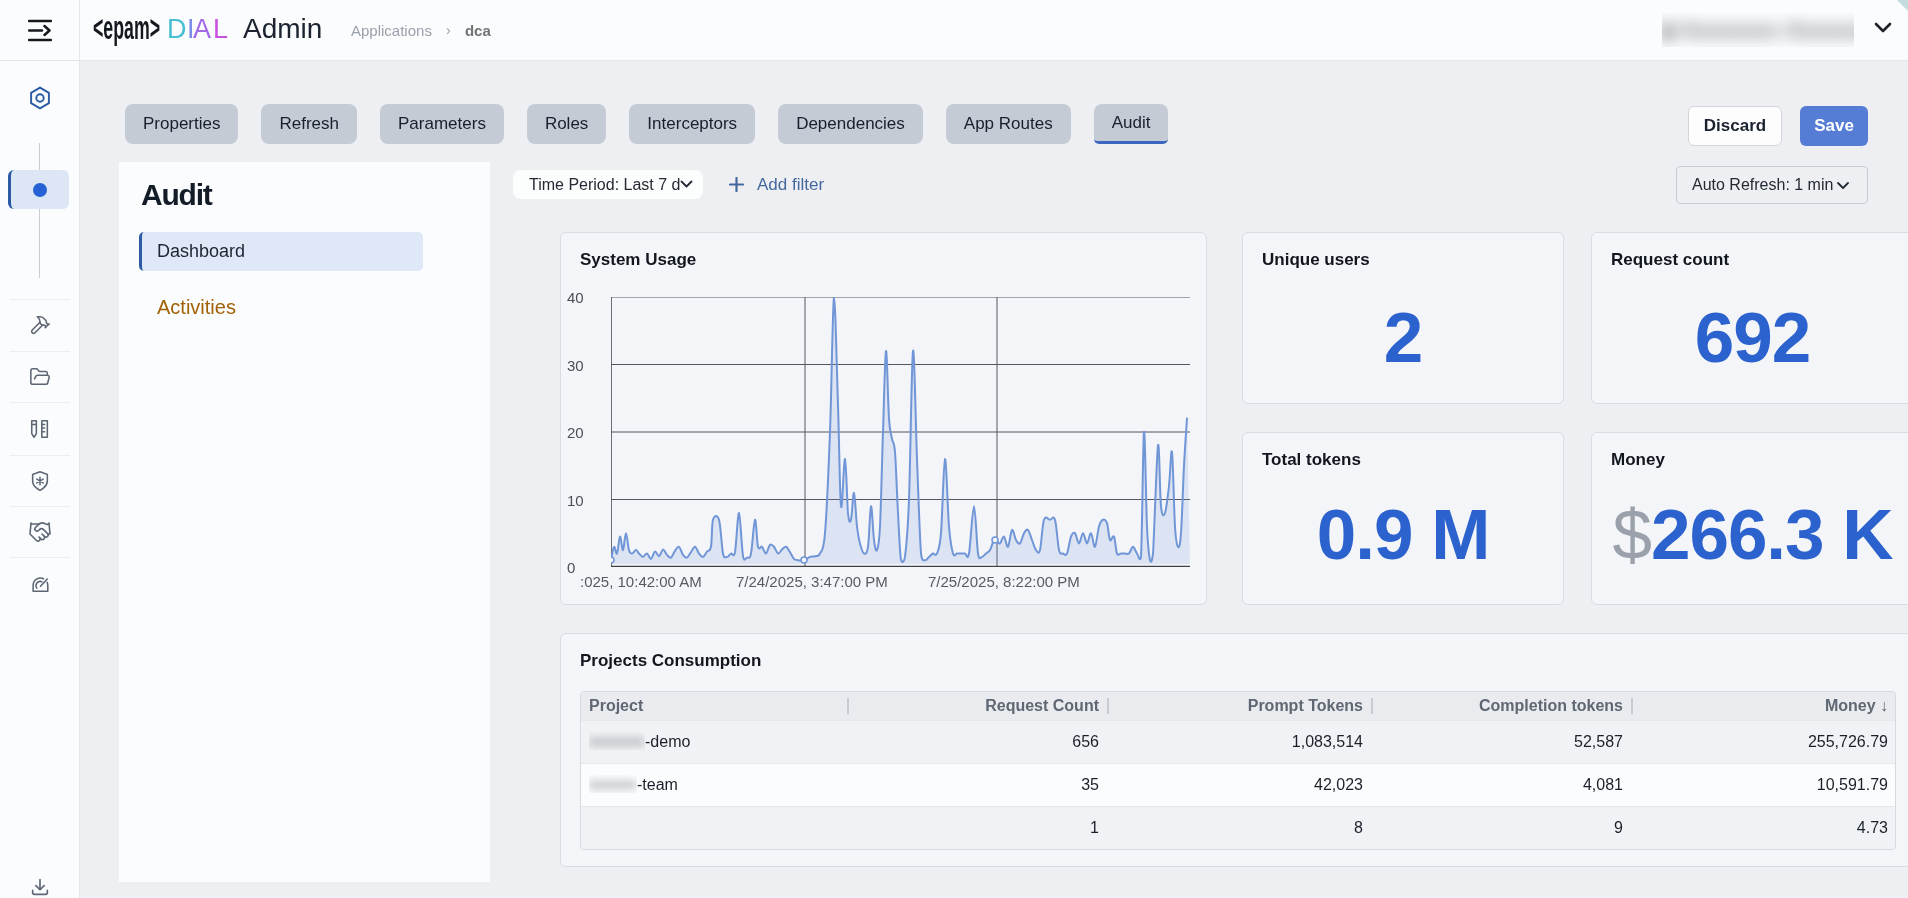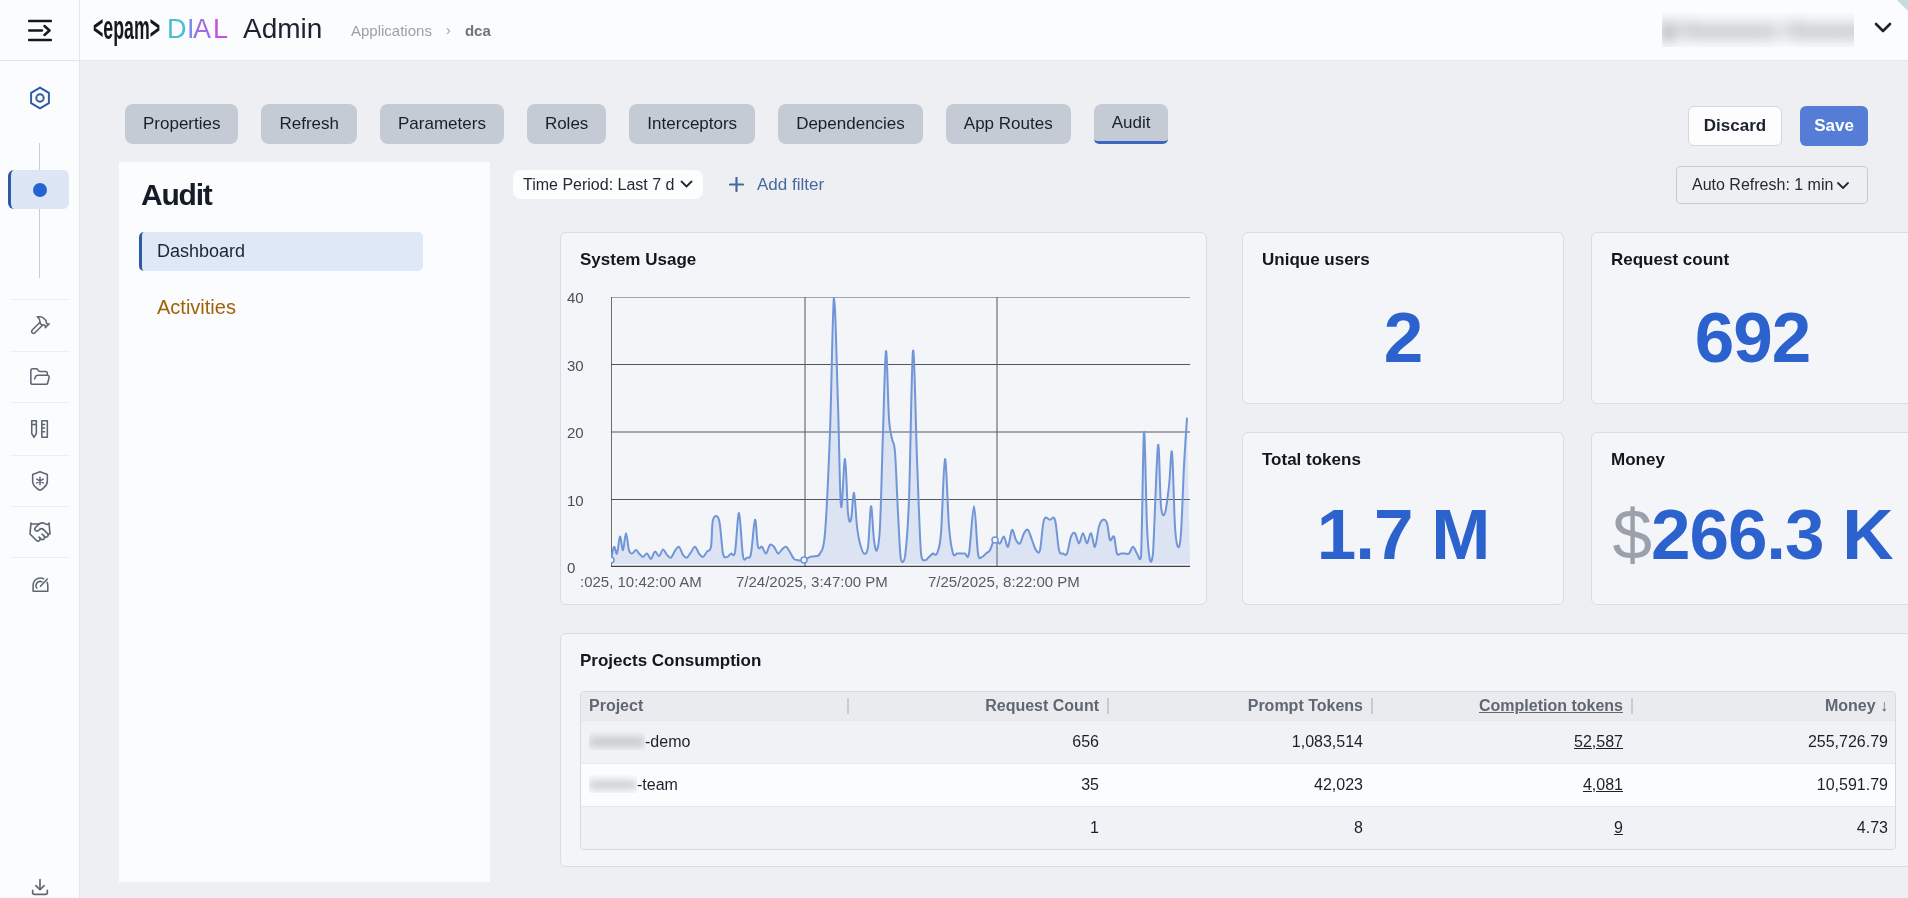--- a/index.html
+++ b/index.html
@@ -28,21 +28,21 @@
 .tab { height:40px; line-height:40px; padding:0 18px; background:#c5cbd4; border-radius:8px; font-size:17px; color:#17202e; white-space:nowrap; }
 .tab.active { border-bottom:3px solid #3a66c0; line-height:37px; border-radius:8px 8px 5px 5px; }
 #discard { position:absolute; left:1688px; top:106px; width:94px; height:40px; background:#fdfdfe; border:1px solid #d2d5db; border-radius:6px; text-align:center; line-height:38px; font-size:17px; font-weight:700; color:#1a2230; }
 #save { position:absolute; left:1800px; top:106px; width:68px; height:40px; background:#567dd6; border-radius:6px; text-align:center; line-height:40px; font-size:17px; font-weight:700; color:#ffffff; }
 
 #lpanel { position:absolute; left:119px; top:162px; width:371px; height:720px; background:#fbfcfd; }
 #lpanel h1 { position:absolute; left:22px; top:16px; font-size:30px; font-weight:700; color:#141c28; letter-spacing:-1.2px; }
 #navdash { position:absolute; left:20px; top:70px; width:284px; height:39px; background:#dfe8f6; border-left:3px solid #2c5aa4; border-radius:5px; font-size:18px; color:#1c2533; line-height:39px; padding-left:15px; }
 #navact { position:absolute; left:38px; top:134px; font-size:20px; color:#a16207; }
 
-#chip-period { position:absolute; left:513px; top:170px; width:190px; height:29px; background:#fcfdfd; border-radius:8px; font-size:16px; color:#232a34; line-height:29px; padding-left:10px; }
+#chip-period { position:absolute; left:513px; top:170px; width:190px; height:29px; background:#fcfdfd; border-radius:8px; font-size:16px; color:#232a34; line-height:29px; padding-left:16px; }
 #addfilter { position:absolute; left:729px; top:170px; height:29px; font-size:17px; color:#45699f; font-weight:400; display:flex; align-items:center; white-space:nowrap; }
 #autoref { position:absolute; left:1676px; top:166px; width:192px; height:38px; border:1px solid #c7cbd2; border-radius:4px; font-size:16px; color:#232a34; line-height:36px; padding-left:15px; }
 
 .card { position:absolute; background:#f4f5f8; border:1px solid #d9dce2; border-radius:6px;margin-left:46px; }
 .card h2 { position:absolute; left:19px; top:17px; font-size:17px; font-weight:700; color:#12161f; }
 #card-chart { left:514px; top:232px; width:647px; height:373px; }
 #card-uu { left:1196px; top:232px; width:322px; height:172px; }
 #card-rc { left:1545px; top:232px; width:323px; height:172px; }
 #card-tt { left:1196px; top:432px; width:322px; height:173px; }
 #card-money { left:1545px; top:432px; width:323px; height:173px; }
@@ -54,21 +54,21 @@
 .ylab { position:absolute; width:40px; text-align:left; right:600px; font-size:15px; color:#4a4f57; }
 .xlab { position:absolute; top:340px; font-size:15px; color:#555b63; }
 
 #tbl { position:absolute; left:19px; top:57px; width:1316px; border:1px solid #d6dade; border-radius:4px; overflow:hidden; }
 #tbl .hrow { display:flex; height:28px; background:#e9ebef; align-items:center; font-size:16px; font-weight:700; color:#5f6773; position:relative; }
 #tbl .row { display:flex; height:43px; background:#fbfcfd; border-top:1px solid #e6e8ec; align-items:center; font-size:16px; color:#1b212b; }
 #tbl .row.odd { background:#f1f2f5; }
 .c1 { width:267px; padding-left:8px; }
 .c2 { width:260px; text-align:right; padding-right:9px; }
 .c3 { width:264px; text-align:right; padding-right:9px; }
-.c4 { width:260px; text-align:right; padding-right:9px;text-decoration:underline; }
+.c4 { width:260px; text-align:right; padding-right:9px; }
 .c5 { width:258px; text-align:right; padding-right:2px; }
 .vsep { position:absolute; top:6px; width:2px; height:16px; background:#c8ccd2; }
 .blurname { display:inline-block; overflow:hidden; height:18px; vertical-align:middle; position:relative; top:-1px; }
 .blurname span { font-size:15px; color:#585e66; filter:blur(4px); letter-spacing:0.5px; }
 svg { display:block; }
 </style>
 </head>
 <body>
 
 <div id="header">
@@ -233,21 +233,21 @@
 <div class="card" id="card-uu">
     <h2>Unique users</h2>
     <div class="bignum" style="top:64px;">2</div>
   </div>
 <div class="card" id="card-rc">
     <h2>Request count</h2>
     <div class="bignum" style="top:64px;">692</div>
   </div>
 <div class="card" id="card-tt">
     <h2>Total tokens</h2>
-    <div class="bignum" style="top:61px;">1.7 M</div>
+    <div class="bignum" style="top:61px;">0.9 M</div>
   </div>
 <div class="card" id="card-money">
     <h2>Money</h2>
     <div class="bignum" style="top:61px;"><span class="dollar">$</span>266.3 K</div>
   </div>
 
 <div class="card" id="card-pc">
   <h2>Projects Consumption</h2>
   <div id="tbl">
     <div class="hrow">

